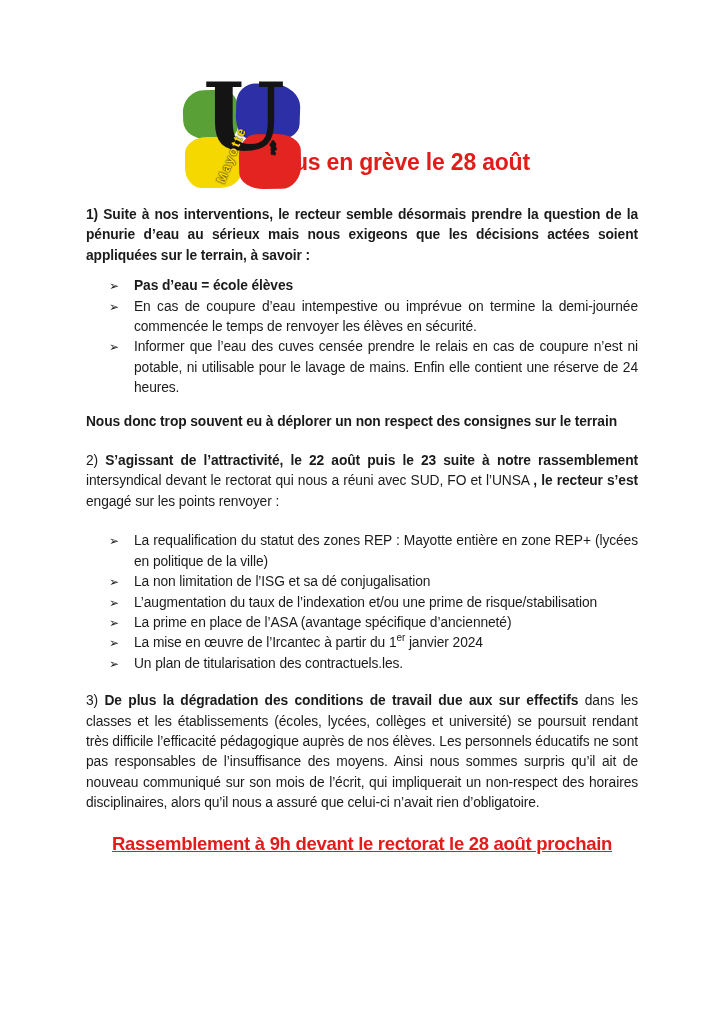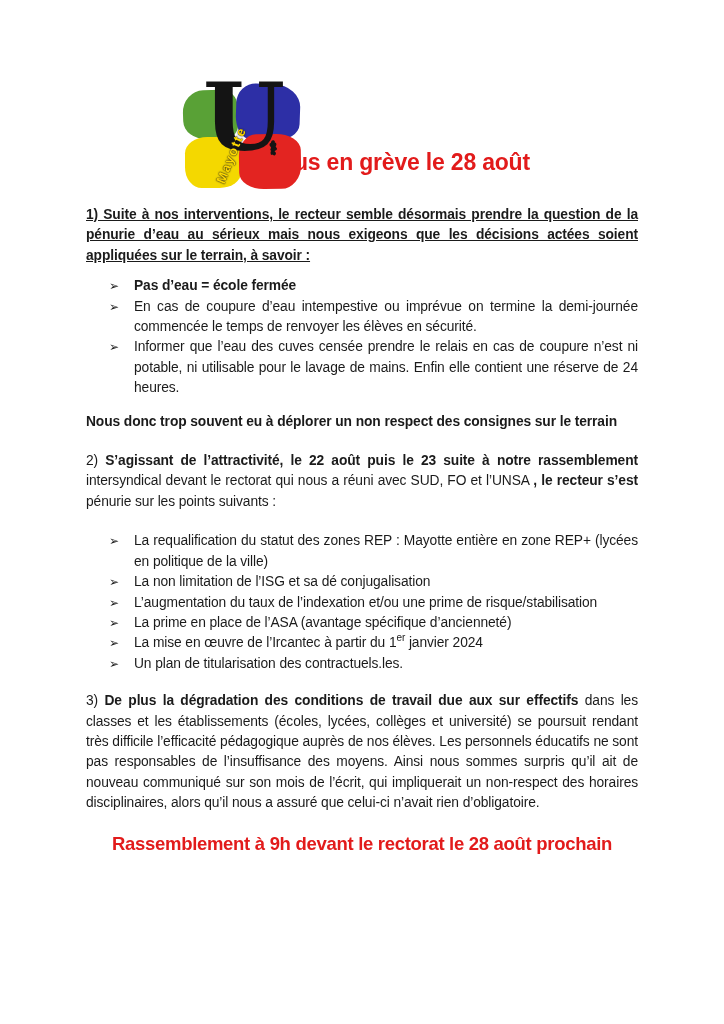--- a/index.html
+++ b/index.html
@@ -28,34 +28,34 @@
   .island{position:absolute;right:21px;bottom:25px;z-index:3;width:14px;height:22px;}
   .doc-title{position:absolute;left:268px;top:149px;
              font-size:23px;font-weight:700;color:#e21b1b;letter-spacing:-0.2px;
              white-space:nowrap;}
 
   
   .content{margin:0 86px;font-size:13.8px;line-height:20.4px;
            text-align:justify;letter-spacing:-0.1px;}
   .content p{margin:0 0 19px;}
   .b{font-weight:700;}
-  .p-intro{font-weight:700;margin-bottom:10px !important;text-decoration:underline;}
+  .p-intro{font-weight:700;margin-bottom:10px !important;}
   .redtxt{color:#d92626;font-weight:700;}
   ul.arrow-list{list-style:none;margin:0 0 13px;padding:0 0 0 23px;}
   ul.arrow-list.engagements{margin-bottom:17px;}
   ul.arrow-list li{display:flex;gap:11px;margin:0;}
   .bullet{flex:0 0 14px;font-family:"DejaVu Sans",sans-serif;font-size:12px;
           line-height:20.4px;color:#1b1b1b;}
   .li-text{flex:1;text-align:justify;}
   .consignes{font-weight:700;margin-bottom:19px !important;}
   sup{font-size:10px;line-height:0;}
 
   
   .banner{margin:20px 0 0;text-align:center;font-size:18.5px;font-weight:700;
-          color:#e21b1b;letter-spacing:-0.3px;white-space:nowrap;}
+          color:#e21b1b;letter-spacing:-0.3px;white-space:nowrap;text-decoration:underline;}
 </style>
 </head>
 <body>
 
 <div class="page">
 
   <div class="header">
     <div class="logo">
       <div class="sq sq-green"></div>
       <div class="sq sq-blue"></div>
@@ -70,35 +70,35 @@
     <div class="doc-title">Tous en grève le 28 août</div>
   </div>
 
   <div class="content">
 
     <p class="p-intro">1) Suite à nos interventions, le recteur semble désormais prendre la question de la pénurie d’eau au sérieux mais nous exigeons que les décisions actées soient appliquées sur le terrain, à savoir :</p>
 
     <ul class="arrow-list">
       <li>
         <span class="bullet">➢</span>
-        <span class="li-text b">Pas d’eau = école fermée</span>
+        <span class="li-text b">Pas d’eau = école élèves</span>
       </li>
       <li>
         <span class="bullet">➢</span>
         <span class="li-text">En cas de coupure d’eau intempestive ou imprévue on termine la demi-journée commencée le temps de renvoyer les élèves en sécurité.</span>
       </li>
       <li>
         <span class="bullet">➢</span>
         <span class="li-text">Informer que l’eau des cuves censée prendre le relais en cas de coupure n’est ni potable, ni utilisable pour le lavage de mains. Enfin elle contient une réserve de 24 heures.</span>
       </li>
     </ul>
 
     <p class="consignes">Nous donc trop souvent eu à déplorer un non respect des consignes sur le terrain</p>
 
-    <p><span>2) </span><span class="b">S’agissant de l’attractivité, le 22 août puis le 23 suite à notre rassemblement</span><span> intersyndical devant le rectorat qui nous a réuni avec SUD, FO et l’UNSA </span><span class="b">, le recteur s’est</span><span> pénurie sur les points suivants :</span></p>
+    <p><span>2) </span><span class="b">S’agissant de l’attractivité, le 22 août puis le 23 suite à notre rassemblement</span><span> intersyndical devant le rectorat qui nous a réuni avec SUD, FO et l’UNSA </span><span class="b">, le recteur s’est</span><span> engagé sur les points renvoyer :</span></p>
 
     <ul class="arrow-list engagements">
       <li>
         <span class="bullet">➢</span>
         <span class="li-text">La requalification du statut des zones REP : Mayotte entière en zone REP+ (lycées en politique de la ville)</span>
       </li>
       <li>
         <span class="bullet">➢</span>
         <span class="li-text">La non limitation de l’ISG et sa dé conjugalisation</span>
       </li>

